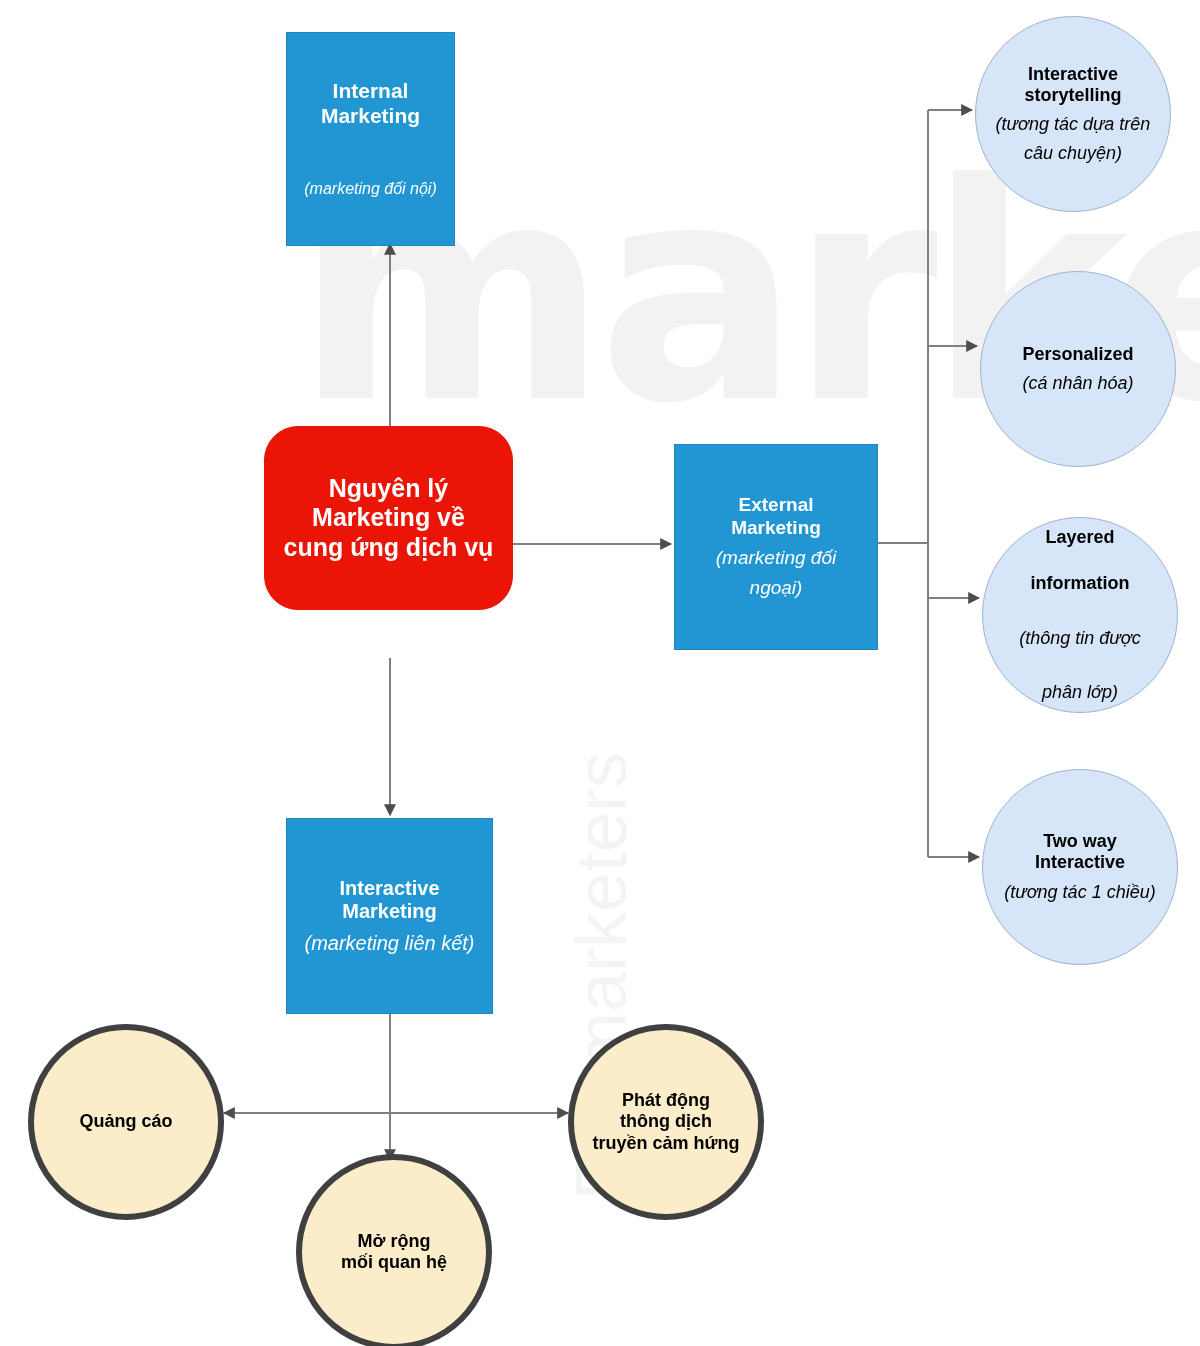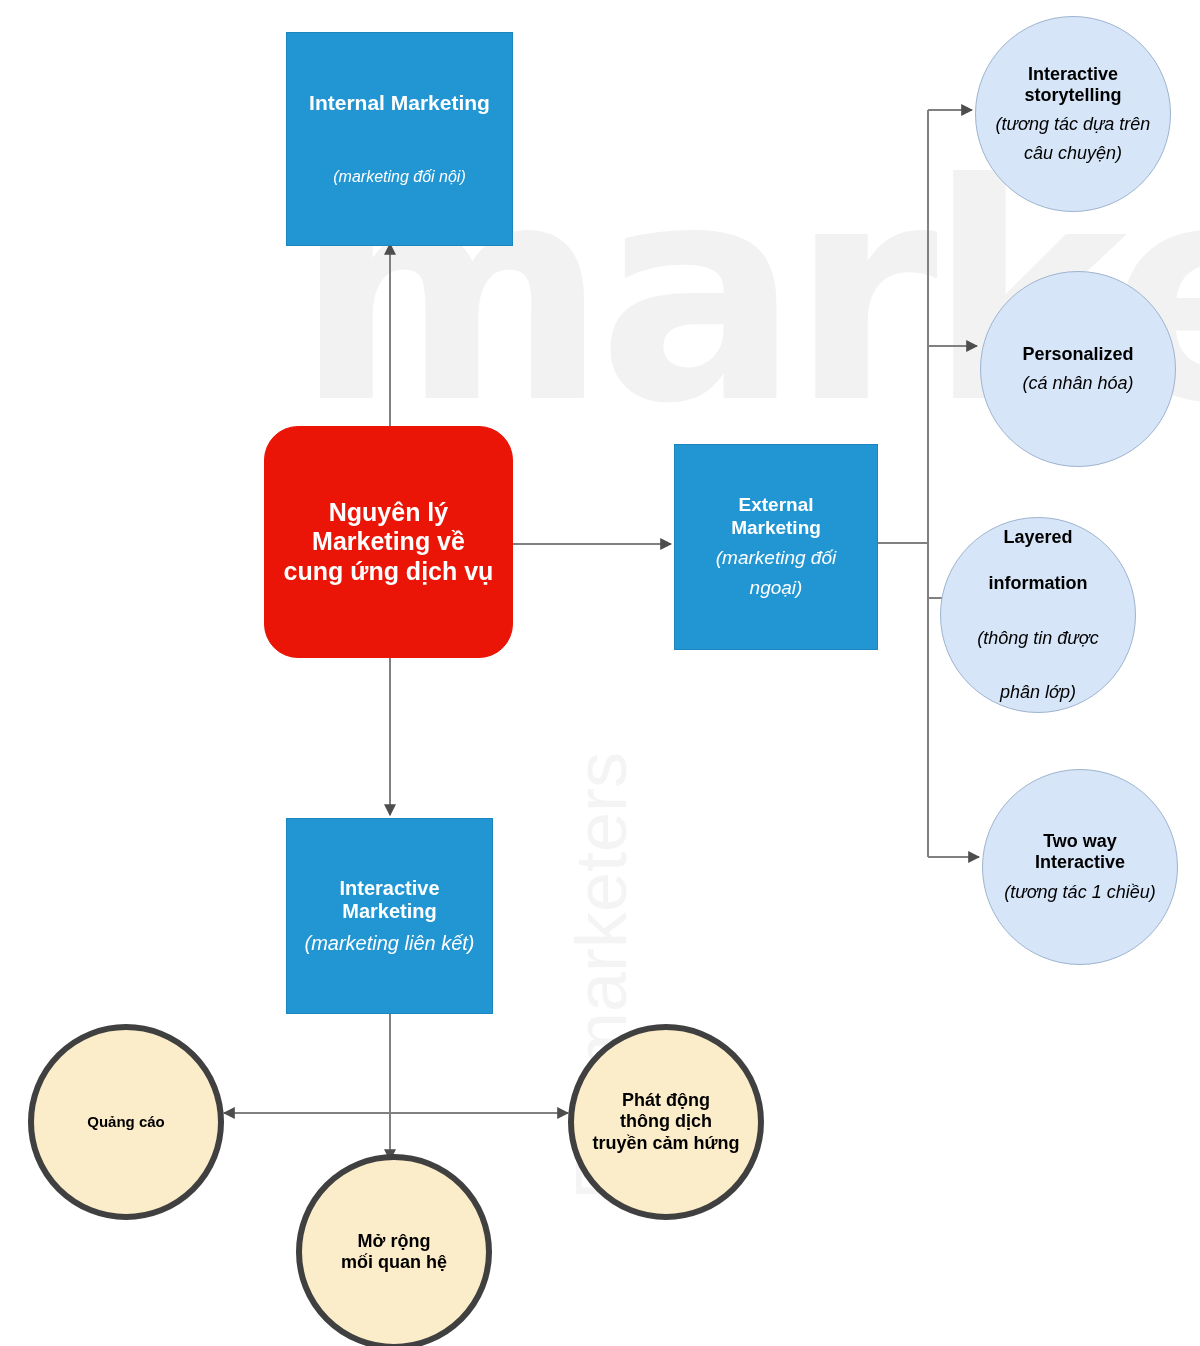--- a/index.html
+++ b/index.html
@@ -87,53 +87,53 @@
     line-height: 1.18;
   }
   .t-sub {
     font-style: italic;
     font-weight: 400;
     line-height: 1.18;
     margin-top: 8px;
   }
 
   
-  #node-internal      { left: 286px;  top: 32px;   width: 227px; height: 214px; gap: 44px; }
+  #node-internal      { left: 286px;  top: 32px;   width: 169px; height: 214px; gap: 44px; }
   #node-internal .t-title { font-size: 21px; }
   #node-internal .t-sub   { font-size: 16px; }
 
-  #node-core          { left: 264px;  top: 426px;  width: 249px; height: 232px; }
+  #node-core          { left: 264px;  top: 426px;  width: 249px; height: 184px; }
   #node-core .t-title { font-size: 25px; }
 
   #node-external      { left: 674px;  top: 444px;  width: 204px; height: 206px; }
   #node-external .t-title { font-size: 19px; }
   #node-external .t-sub   { font-size: 19px; }
 
   #node-interactive   { left: 286px;  top: 818px;  width: 207px; height: 196px; }
   #node-interactive .t-title { font-size: 20px; }
   #node-interactive .t-sub   { font-size: 20px; }
 
   #node-story         { left: 975px;  top: 16px;   width: 196px; height: 196px; }
   #node-story .t-title { font-size: 18px; }
   #node-story .t-sub   { font-size: 18px; }
 
   #node-personal      { left: 980px;  top: 271px;  width: 196px; height: 196px; }
   #node-personal .t-title { font-size: 18px; }
   #node-personal .t-sub   { font-size: 18px; }
 
-  #node-layered       { left: 940px;  top: 517px;  width: 196px; height: 196px; gap: 25px; }
+  #node-layered       { left: 982px;  top: 517px;  width: 196px; height: 196px; gap: 25px; }
   #node-layered .t-title { font-size: 18px; }
   #node-layered .t-sub   { font-size: 18px; }
 
   #node-twoway        { left: 982px;  top: 769px;  width: 196px; height: 196px; }
   #node-twoway .t-title { font-size: 18px; }
   #node-twoway .t-sub   { font-size: 18px; }
 
   #node-ads           { left: 28px;   top: 1024px; width: 196px; height: 196px; }
-  #node-ads .t-title  { font-size: 15px; }
+  #node-ads .t-title  { font-size: 18px; }
 
   #node-relations     { left: 296px;  top: 1154px; width: 196px; height: 196px; }
   #node-relations .t-title { font-size: 18px; }
 
   #node-campaign      { left: 568px;  top: 1024px; width: 196px; height: 196px; }
   #node-campaign .t-title { font-size: 18px; }
 </style>
 </head>
 <body>
 

